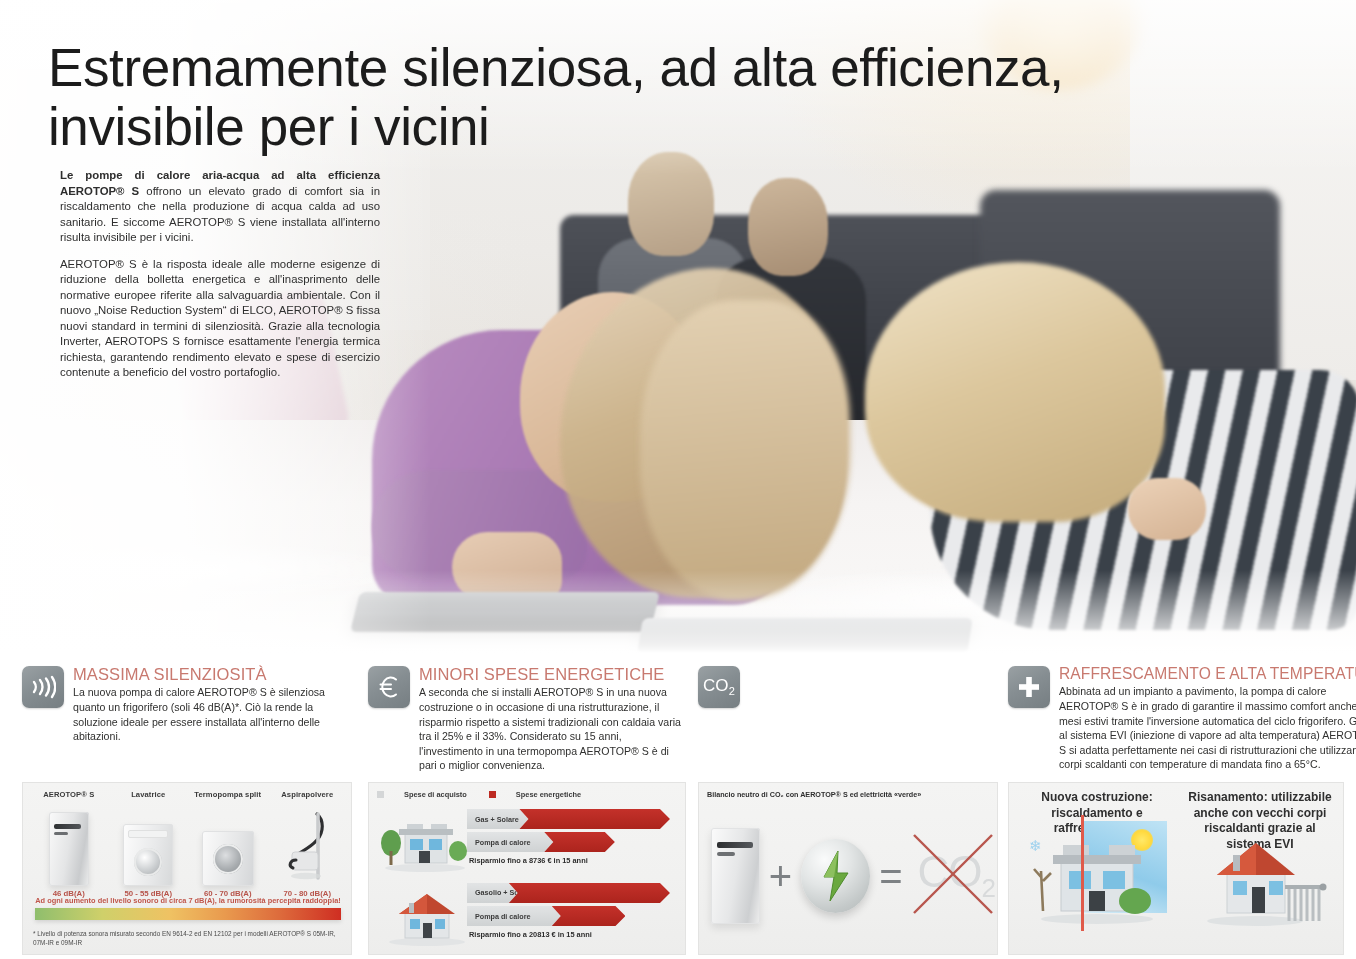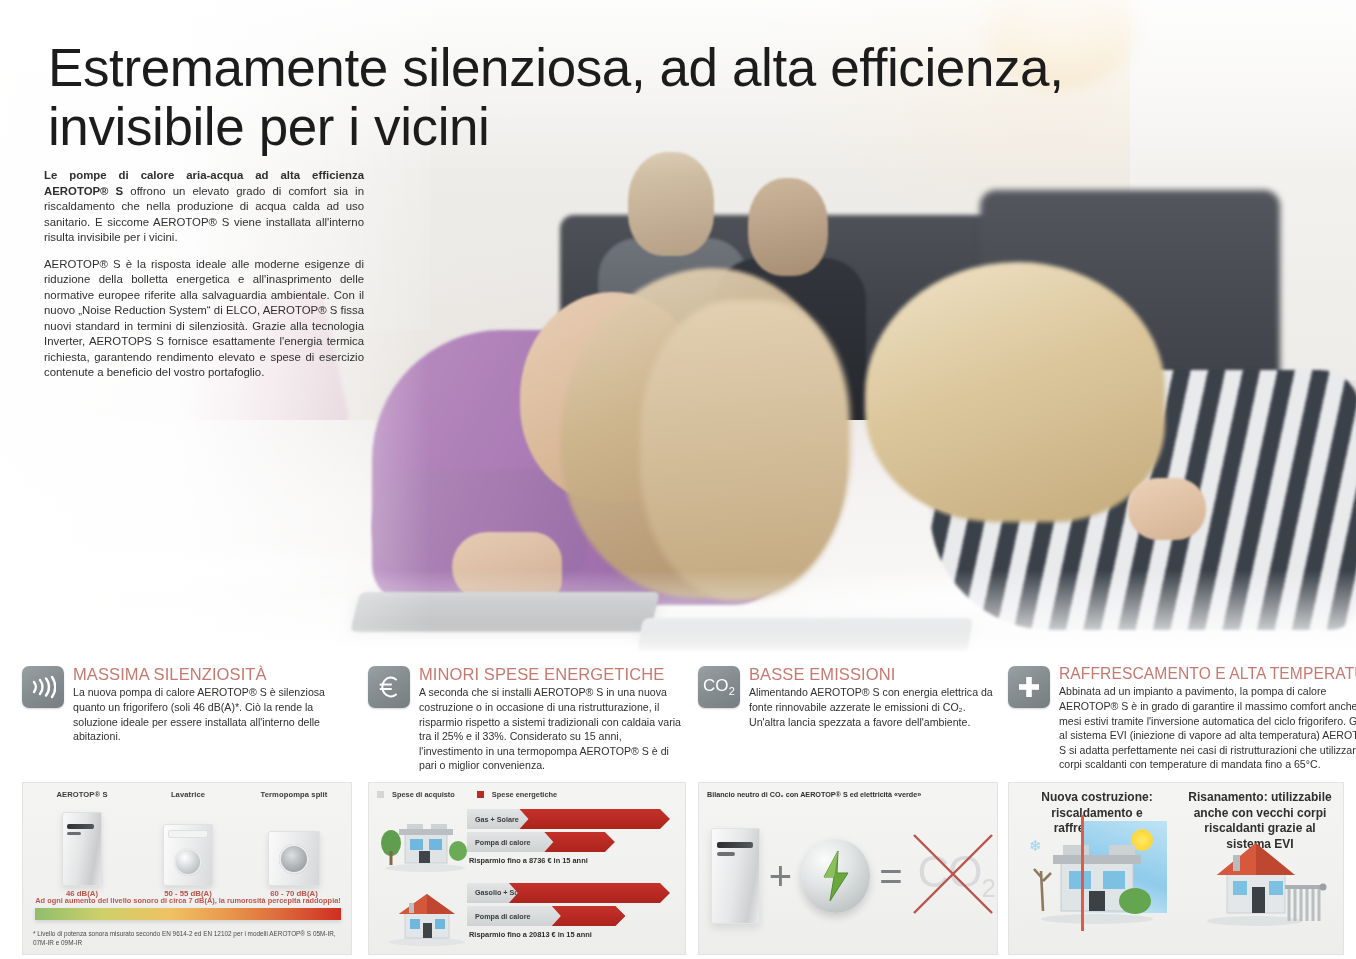--- a/index.html
+++ b/index.html
@@ -138,21 +138,21 @@
   }
 
   
   .headline {
     position:absolute; left:48px; top:38px; width:1100px;
     font-size:53px; line-height:1.12; color:#1c1c1c; font-weight:400;
     letter-spacing:-0.4px; white-space:pre-line;
   }
 
   
-  .intro { position:absolute; left:44px; top:168px; width:320px; color:#2e2e2e; }
+  .intro { position:absolute; left:60px; top:168px; width:320px; color:#2e2e2e; }
   .intro p { font-size:11.4px; line-height:1.36; text-align:justify; margin-bottom:11px; }
   .intro .lead b { font-weight:700; }
 
   
   .features { position:absolute; left:0; top:666px; width:1356px; height:293px; }
   .feat { position:absolute; top:0; }
   .feat-1 { left:22px;   width:330px; }
   .feat-2 { left:368px;  width:318px; }
   .feat-3 { left:698px;  width:300px; }
   .feat-4 { left:1008px; width:336px; }
@@ -226,21 +226,21 @@
   .ap-sp { width:52px; height:55px; border-radius:3px;
     background:linear-gradient(100deg,#fbfbfb,#e6e7e8 60%,#d3d5d7); box-shadow:inset 0 0 0 1px #e0e1e2,0 3px 6px rgba(0,0,0,.10); }
   .ap-sp .fan { position:absolute; left:50%; top:13px; transform:translateX(-50%);
     width:30px; height:30px; border-radius:50%;
     background:radial-gradient(circle at 42% 38%,#dddfe1 0%,#a8acaf 55%,#85898c 100%); box-shadow:inset 0 0 0 2px #eceded; }
   .ap-vc { width:46px; height:76px; }
   .ap-vc svg { display:block; }
 
   
   .cc-legend { position:absolute; left:8px; top:7px; display:flex; gap:22px; align-items:center; }
-  .cc-lg { display:flex; align-items:center; gap:8px; font-size:7.4px; font-weight:700; color:#3b3b3b;text-align:right; }
+  .cc-lg { display:flex; align-items:center; gap:20px; font-size:7.4px; font-weight:700; color:#3b3b3b;text-align:right; }
   .sw { width:7px; height:7px; display:inline-block; }
   .sw-gray { background:#d4d6d7; }
   .sw-red  { background:#bd2a22; }
   .cc-group { position:absolute; }
   .cc-g1 { left:10px; top:26px; width:300px; height:68px; }
   .cc-g2 { left:10px; top:100px; width:300px; height:68px; }
   .cc-house { position:absolute; left:0; top:2px; width:92px; height:62px; }
   .cc-bars { position:absolute; left:88px; top:0; width:212px; }
   .bar-row { position:relative; height:20px; margin-bottom:3px; }
   .bar {
@@ -366,24 +366,20 @@
           <div class="feat-body">A seconda che si installi AEROTOP® S in una nuova costruzione o in occasione di una ristrutturazione, il risparmio rispetto a sistemi tradizionali con caldaia varia tra il 25% e il 33%. Considerato su 15 anni, l'investimento in una termopompa AEROTOP® S è di pari o miglior convenienza.</div>
         </div>
       </div>
     </div>
 
     <div class="feat feat-3">
       <div class="feat-head">
         <div class="tile">
           <span class="co2txt">CO<sub>2</sub></span>
         </div>
-        <div class="feat-txt">
-          <div class="feat-title">BASSE EMISSIONI</div>
-          <div class="feat-body">Alimentando AEROTOP® S con energia elettrica da fonte rinnovabile azzerate le emissioni di CO₂. Un'altra lancia spezzata a favore dell'ambiente.</div>
-        </div>
       </div>
     </div>
 
     <div class="feat feat-4">
       <div class="feat-head">
         <div class="tile">
           <svg width="26" height="26" viewBox="0 0 26 26">
             <rect x="10.2" y="3" width="5.6" height="20" fill="#ffffff"></rect>
             <rect x="3" y="10.2" width="20" height="5.6" fill="#ffffff"></rect>
           </svg>
@@ -422,20 +418,35 @@
         <div class="nz-art" style="height:0"></div>
         <div class="nz-name" style="margin-top:-9px">Termopompa split</div>
         <div class="nz-art">
           <div class="ap ap-sp">
               <div class="fan"></div>
             </div>
         </div>
         <div class="nz-db">60 - 70 dB(A)</div>
       </div>
 
+      <div class="nz-col">
+        <div class="nz-name">Aspirapolvere</div>
+        <div class="nz-art">
+          <div class="ap ap-vc">
+            <svg width="46" height="76" viewBox="0 0 46 76" fill="none">
+              <path d="M33 4 C40 10 40 22 33 30 C27 37 20 40 14 44" stroke="#2e2f31" stroke-width="3.2" stroke-linecap="round"></path>
+              <path d="M34 4 C34 20 34 46 34 68" stroke="#c9cbcd" stroke-width="3.6" stroke-linecap="round"></path>
+              <rect x="8" y="42" width="26" height="18" rx="3" fill="#e6e7e8" stroke="#cfd1d3"></rect>
+              <path d="M12 50 C6 50 4 56 9 58" stroke="#2e2f31" stroke-width="3" fill="none" stroke-linecap="round"></path>
+              <ellipse cx="22" cy="66" rx="15" ry="3.2" fill="#d9dbdc" opacity=".7"></ellipse>
+            </svg>
+          </div>
+        </div>
+        <div class="nz-db">70 - 80 dB(A)</div>
+      </div>
     </div>
 
     <div class="nz-note">Ad ogni aumento del livello sonoro di circa 7 dB(A), la rumorosità percepita raddoppia!</div>
     <div class="nz-bar"></div>
     <div class="nz-foot">* Livello di potenza sonora misurato secondo EN 9614-2 ed EN 12102 per i modelli AEROTOP® S 05M-IR, 07M-IR e 09M-IR</div>
   </div>
 
   <div class="panel p2">
     <div class="cc-legend">
       <span class="cc-lg">

